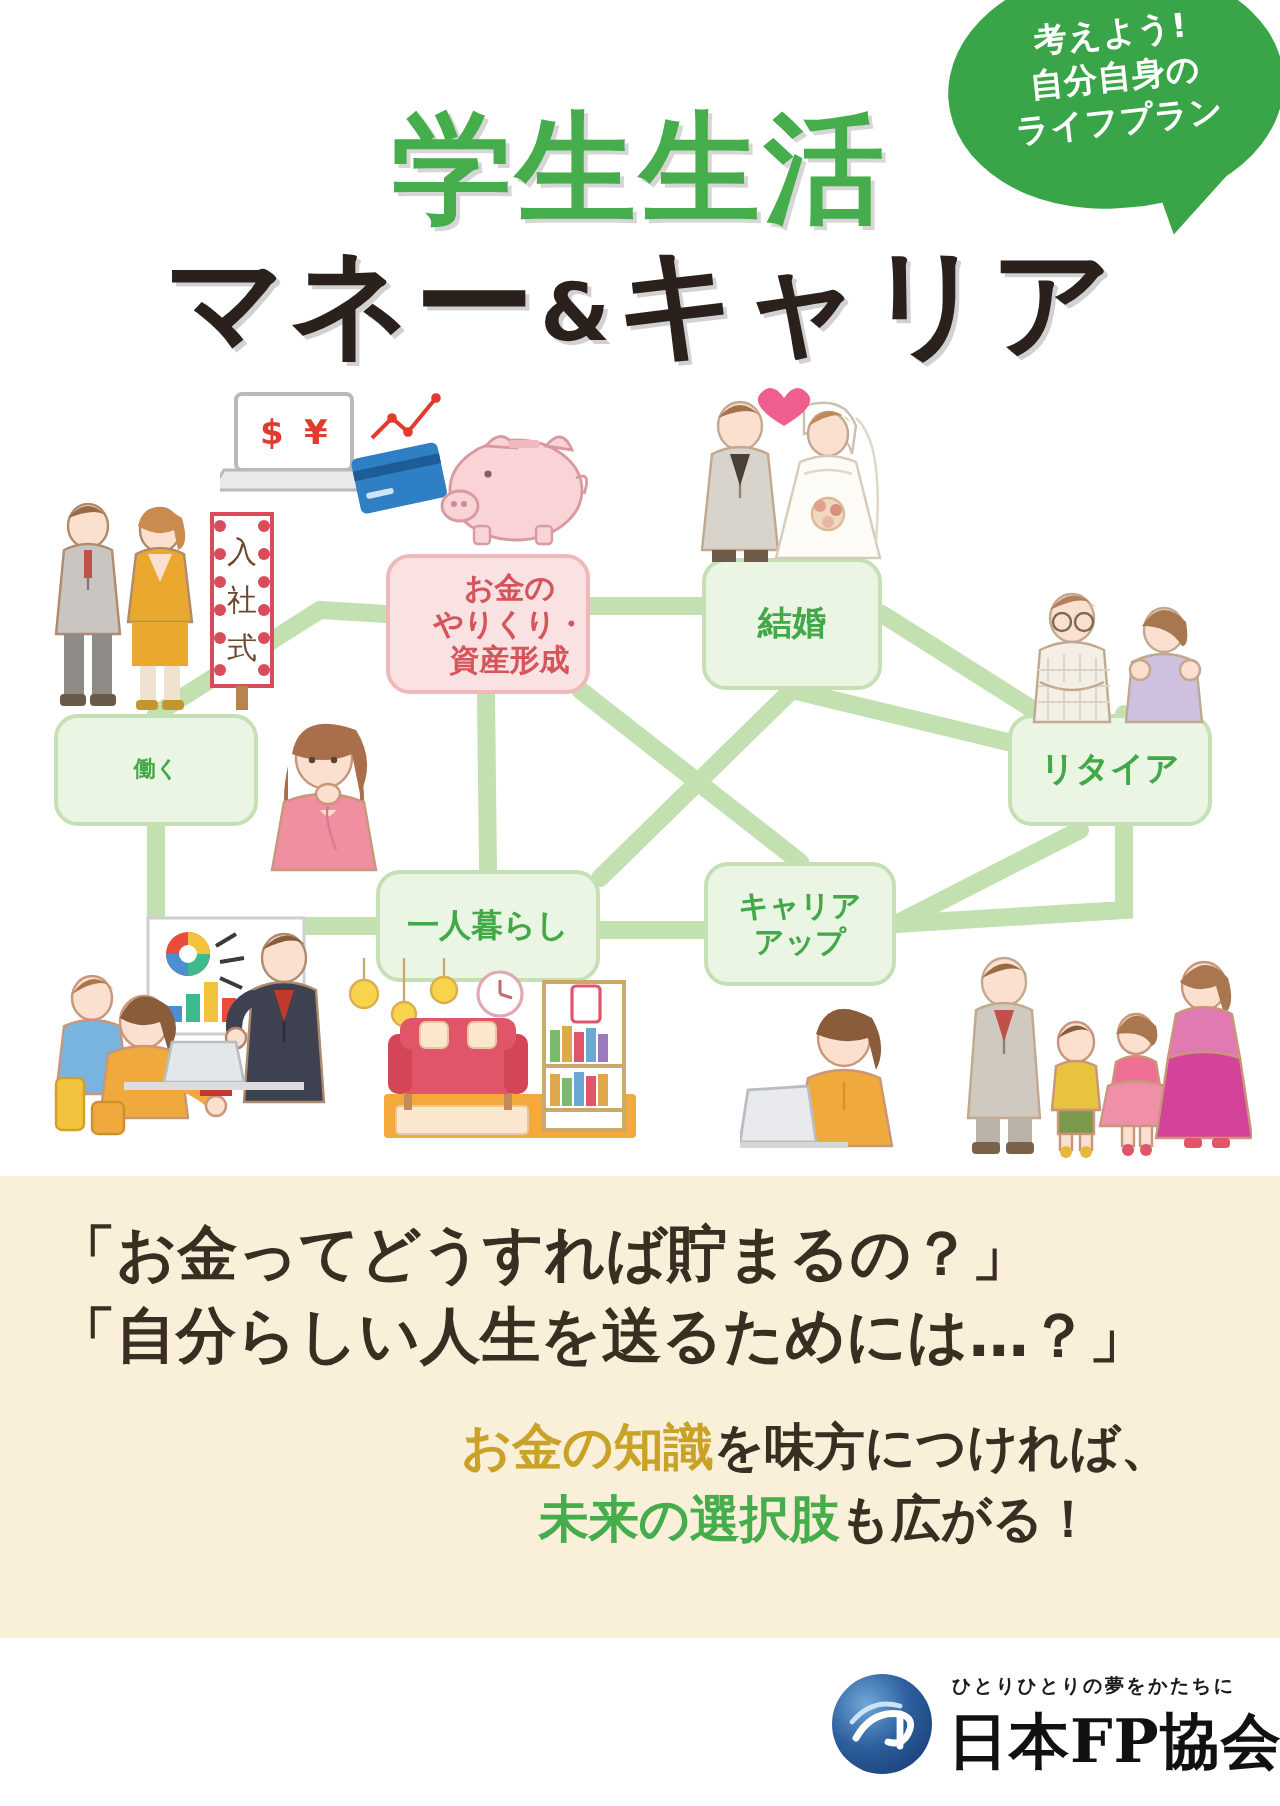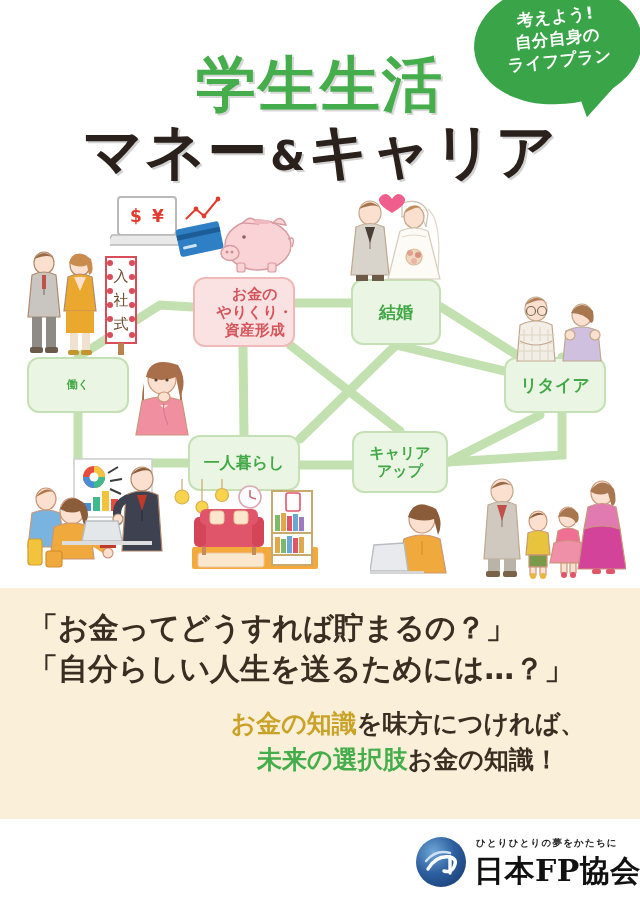--- a/index.html
+++ b/index.html
@@ -451,21 +451,21 @@
     <div class="quotes">
       <div>「お金ってどうすれば貯まるの？」</div>
       <div>「自分らしい人生を送るためには…？」</div>
     </div>
 
     <div class="msg">
       <div>
         <span class="gold">お金の知識</span><span class="dark">を味方につければ、</span>
       </div>
       <div>
-        <span class="green">未来の選択肢</span><span class="dark">お金の知識！</span>
+        <span class="green">未来の選択肢</span><span class="dark">も広がる！</span>
       </div>
     </div>
   </div>
 
   <div class="footer">
     <div class="logo">
       <div class="logo-mark">
         <svg class="swirl" viewBox="0 0 34 30">
           <path d="M4 22 q8 -14 22 -12 q8 2 4 10 q-3 6 -10 4" fill="none" stroke="#fff" stroke-width="3.4" stroke-linecap="round"></path>
           <path d="M26 10 l0 16" fill="none" stroke="#fff" stroke-width="3.4" stroke-linecap="round"></path>

